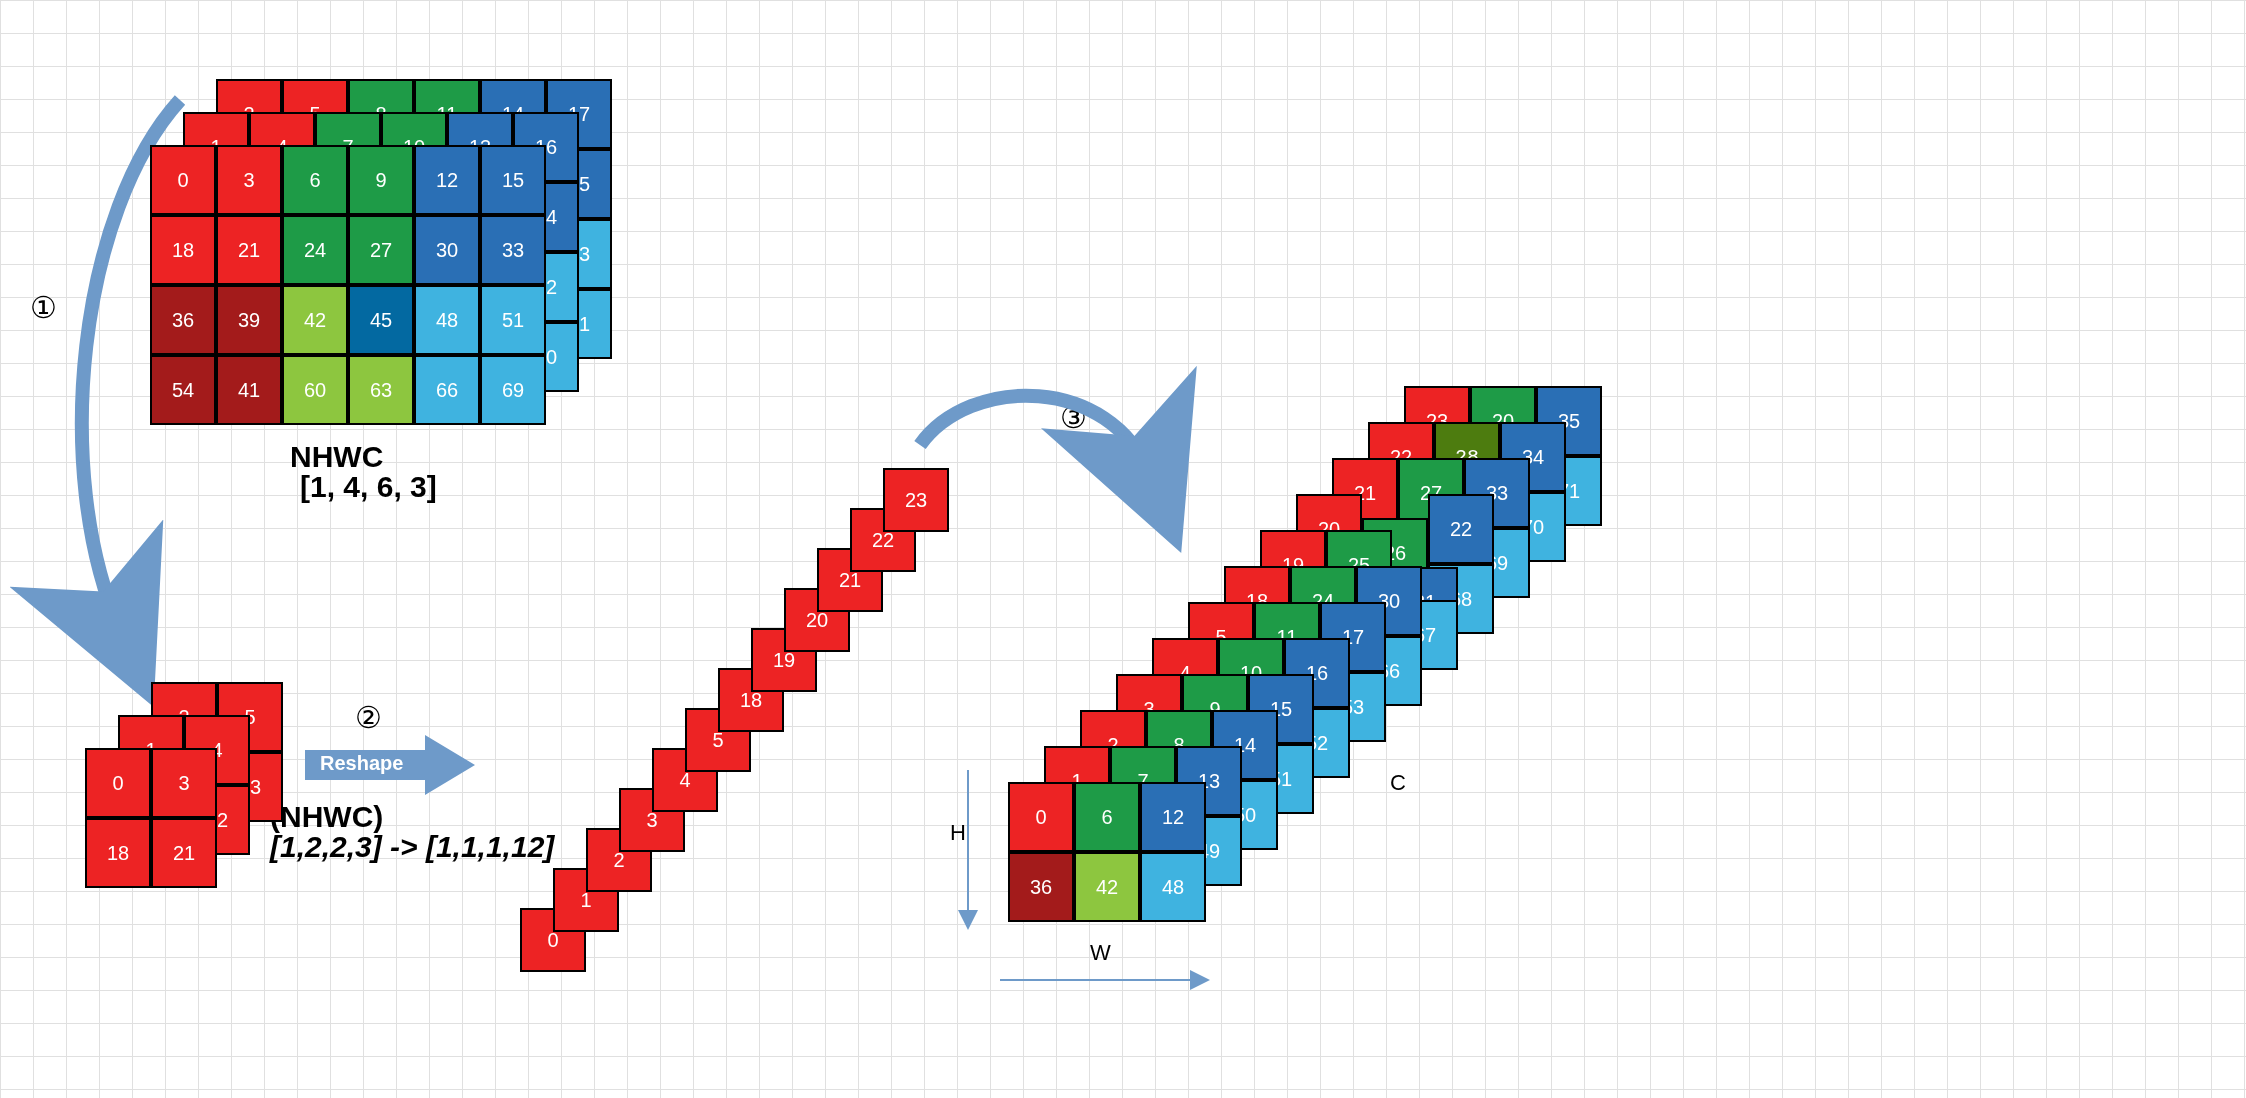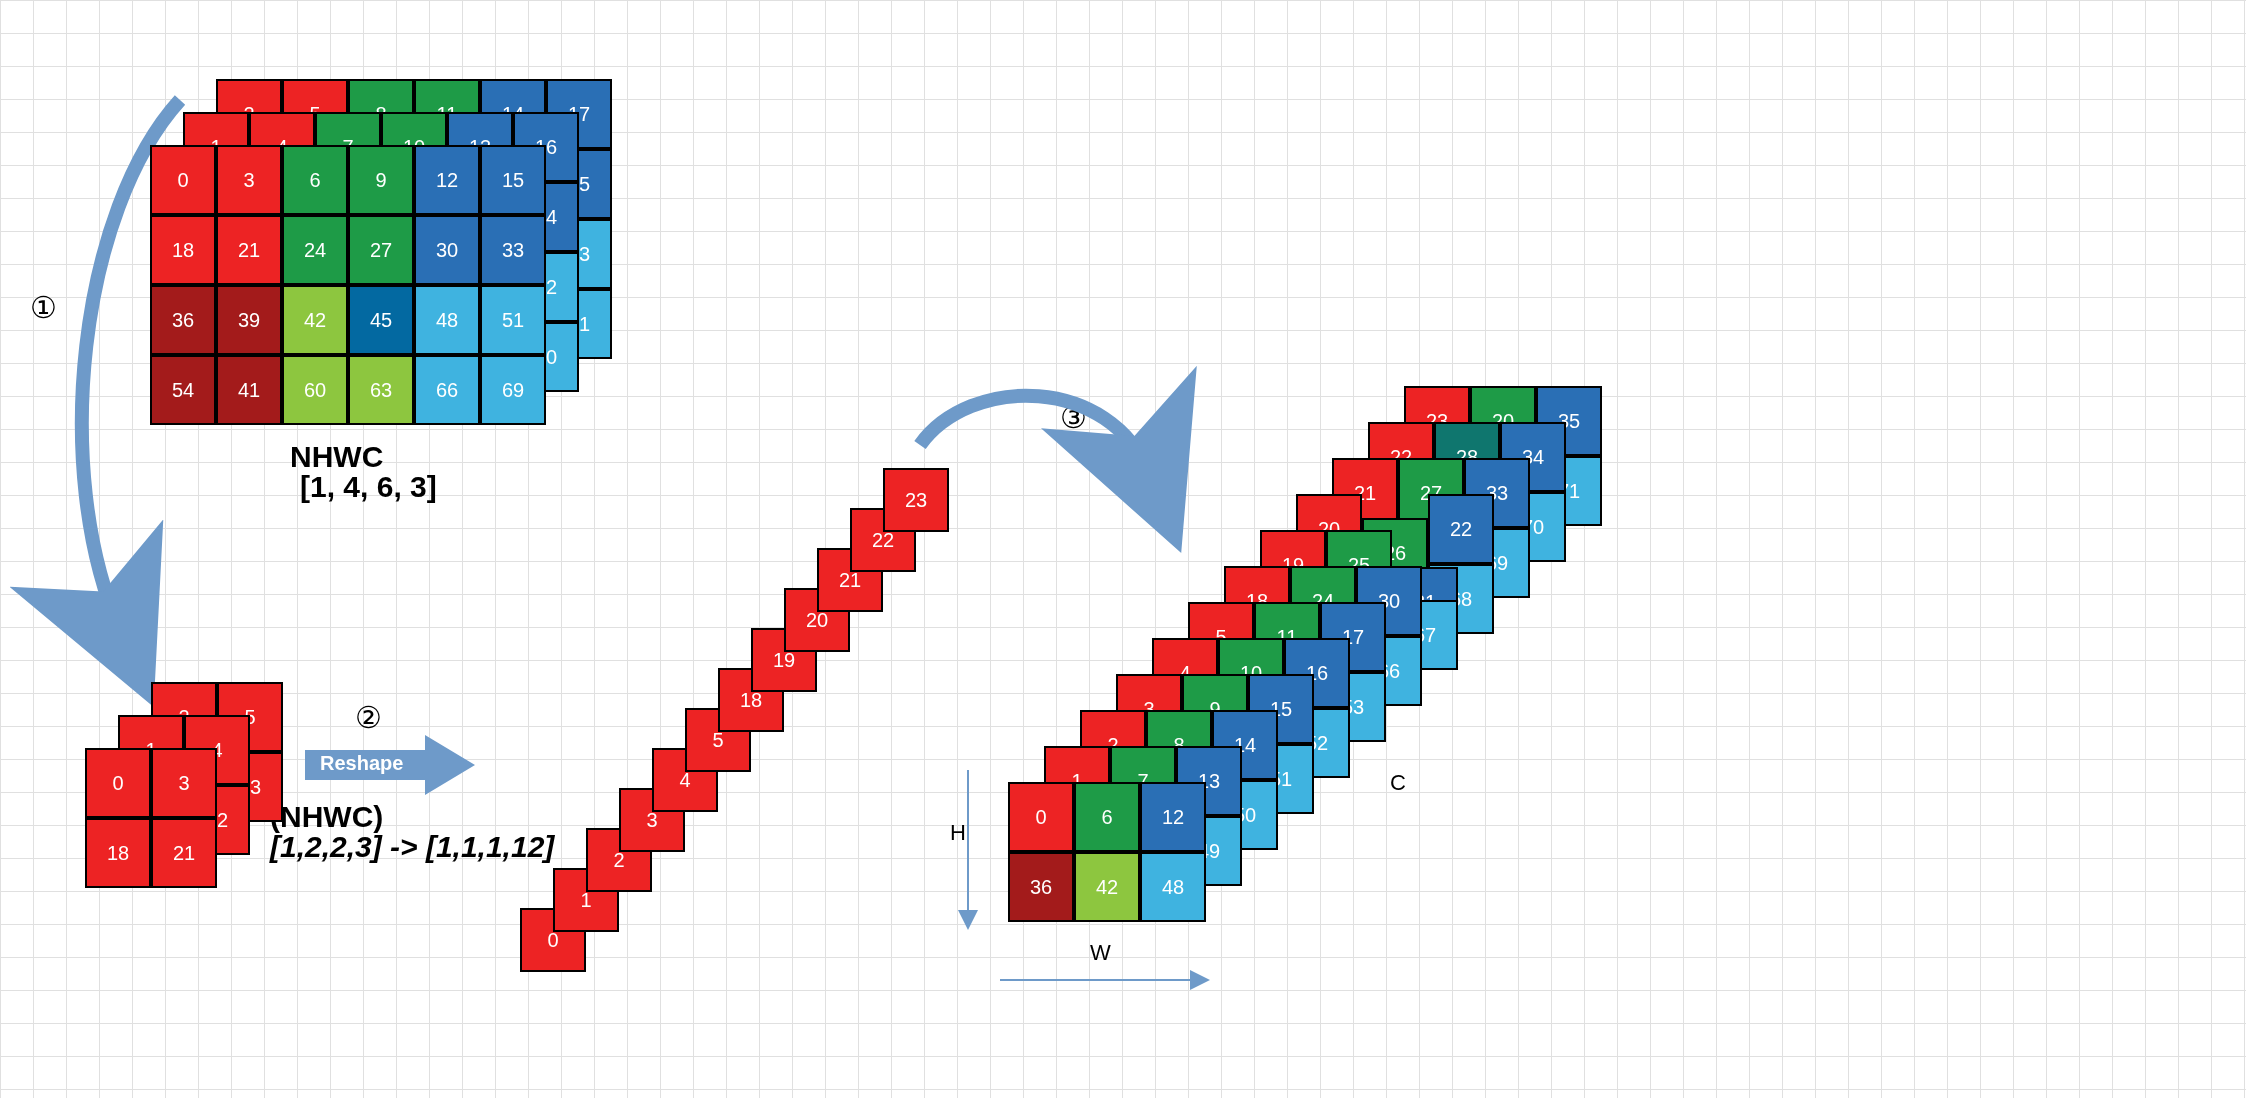--- a/index.html
+++ b/index.html
@@ -172,21 +172,21 @@
       <div class="cell" style="left: 751px; top: 628px; width: 66px; height: 64px; background: rgb(237, 35, 36);">19</div>
       <div class="cell" style="left: 784px; top: 588px; width: 66px; height: 64px; background: rgb(237, 35, 36);">20</div>
       <div class="cell" style="left: 817px; top: 548px; width: 66px; height: 64px; background: rgb(237, 35, 36);">21</div>
       <div class="cell" style="left: 850px; top: 508px; width: 66px; height: 64px; background: rgb(237, 35, 36);">22</div>
       <div class="cell" style="left: 883px; top: 468px; width: 66px; height: 64px; background: rgb(237, 35, 36);">23</div>
       <div class="cell" style="left: 1404px; top: 386px; width: 66px; height: 70px; background: rgb(237, 35, 36);">23</div>
       <div class="cell" style="left: 1470px; top: 386px; width: 66px; height: 70px; background: rgb(30, 155, 71);">20</div>
       <div class="cell" style="left: 1536px; top: 386px; width: 66px; height: 70px; background: rgb(42, 111, 181);">35</div>
       <div class="cell" style="left: 1536px; top: 456px; width: 66px; height: 70px; background: rgb(63, 179, 224);">71</div>
       <div class="cell" style="left: 1368px; top: 422px; width: 66px; height: 70px; background: rgb(237, 35, 36);">22</div>
-      <div class="cell" style="left: 1434px; top: 422px; width: 66px; height: 70px; background: #0f766e;">28</div>
+      <div class="cell" style="left: 1434px; top: 422px; width: 66px; height: 70px; background: #4d7c0f; font-family: Liberation Mono, monospace;">28</div>
       <div class="cell" style="left: 1500px; top: 422px; width: 66px; height: 70px; background: rgb(42, 111, 181);">34</div>
       <div class="cell" style="left: 1500px; top: 492px; width: 66px; height: 70px; background: rgb(63, 179, 224);">70</div>
       <div class="cell" style="left: 1332px; top: 458px; width: 66px; height: 70px; background: rgb(237, 35, 36);">21</div>
       <div class="cell" style="left: 1398px; top: 458px; width: 66px; height: 70px; background: rgb(30, 155, 71);">27</div>
       <div class="cell" style="left: 1464px; top: 458px; width: 66px; height: 70px; background: rgb(42, 111, 181);">33</div>
       <div class="cell" style="left: 1464px; top: 528px; width: 66px; height: 70px; background: rgb(63, 179, 224);">69</div>
       <div class="cell" style="left: 1296px; top: 494px; width: 66px; height: 70px; background: rgb(237, 35, 36);">20</div>
       <div class="cell" style="left: 1362px; top: 518px; width: 66px; height: 70px; background: rgb(30, 155, 71);">26</div>
       <div class="cell" style="left: 1428px; top: 494px; width: 66px; height: 70px; background: rgb(42, 111, 181);">22</div>
       <div class="cell" style="left: 1428px; top: 564px; width: 66px; height: 70px; background: rgb(63, 179, 224);">68</div>

